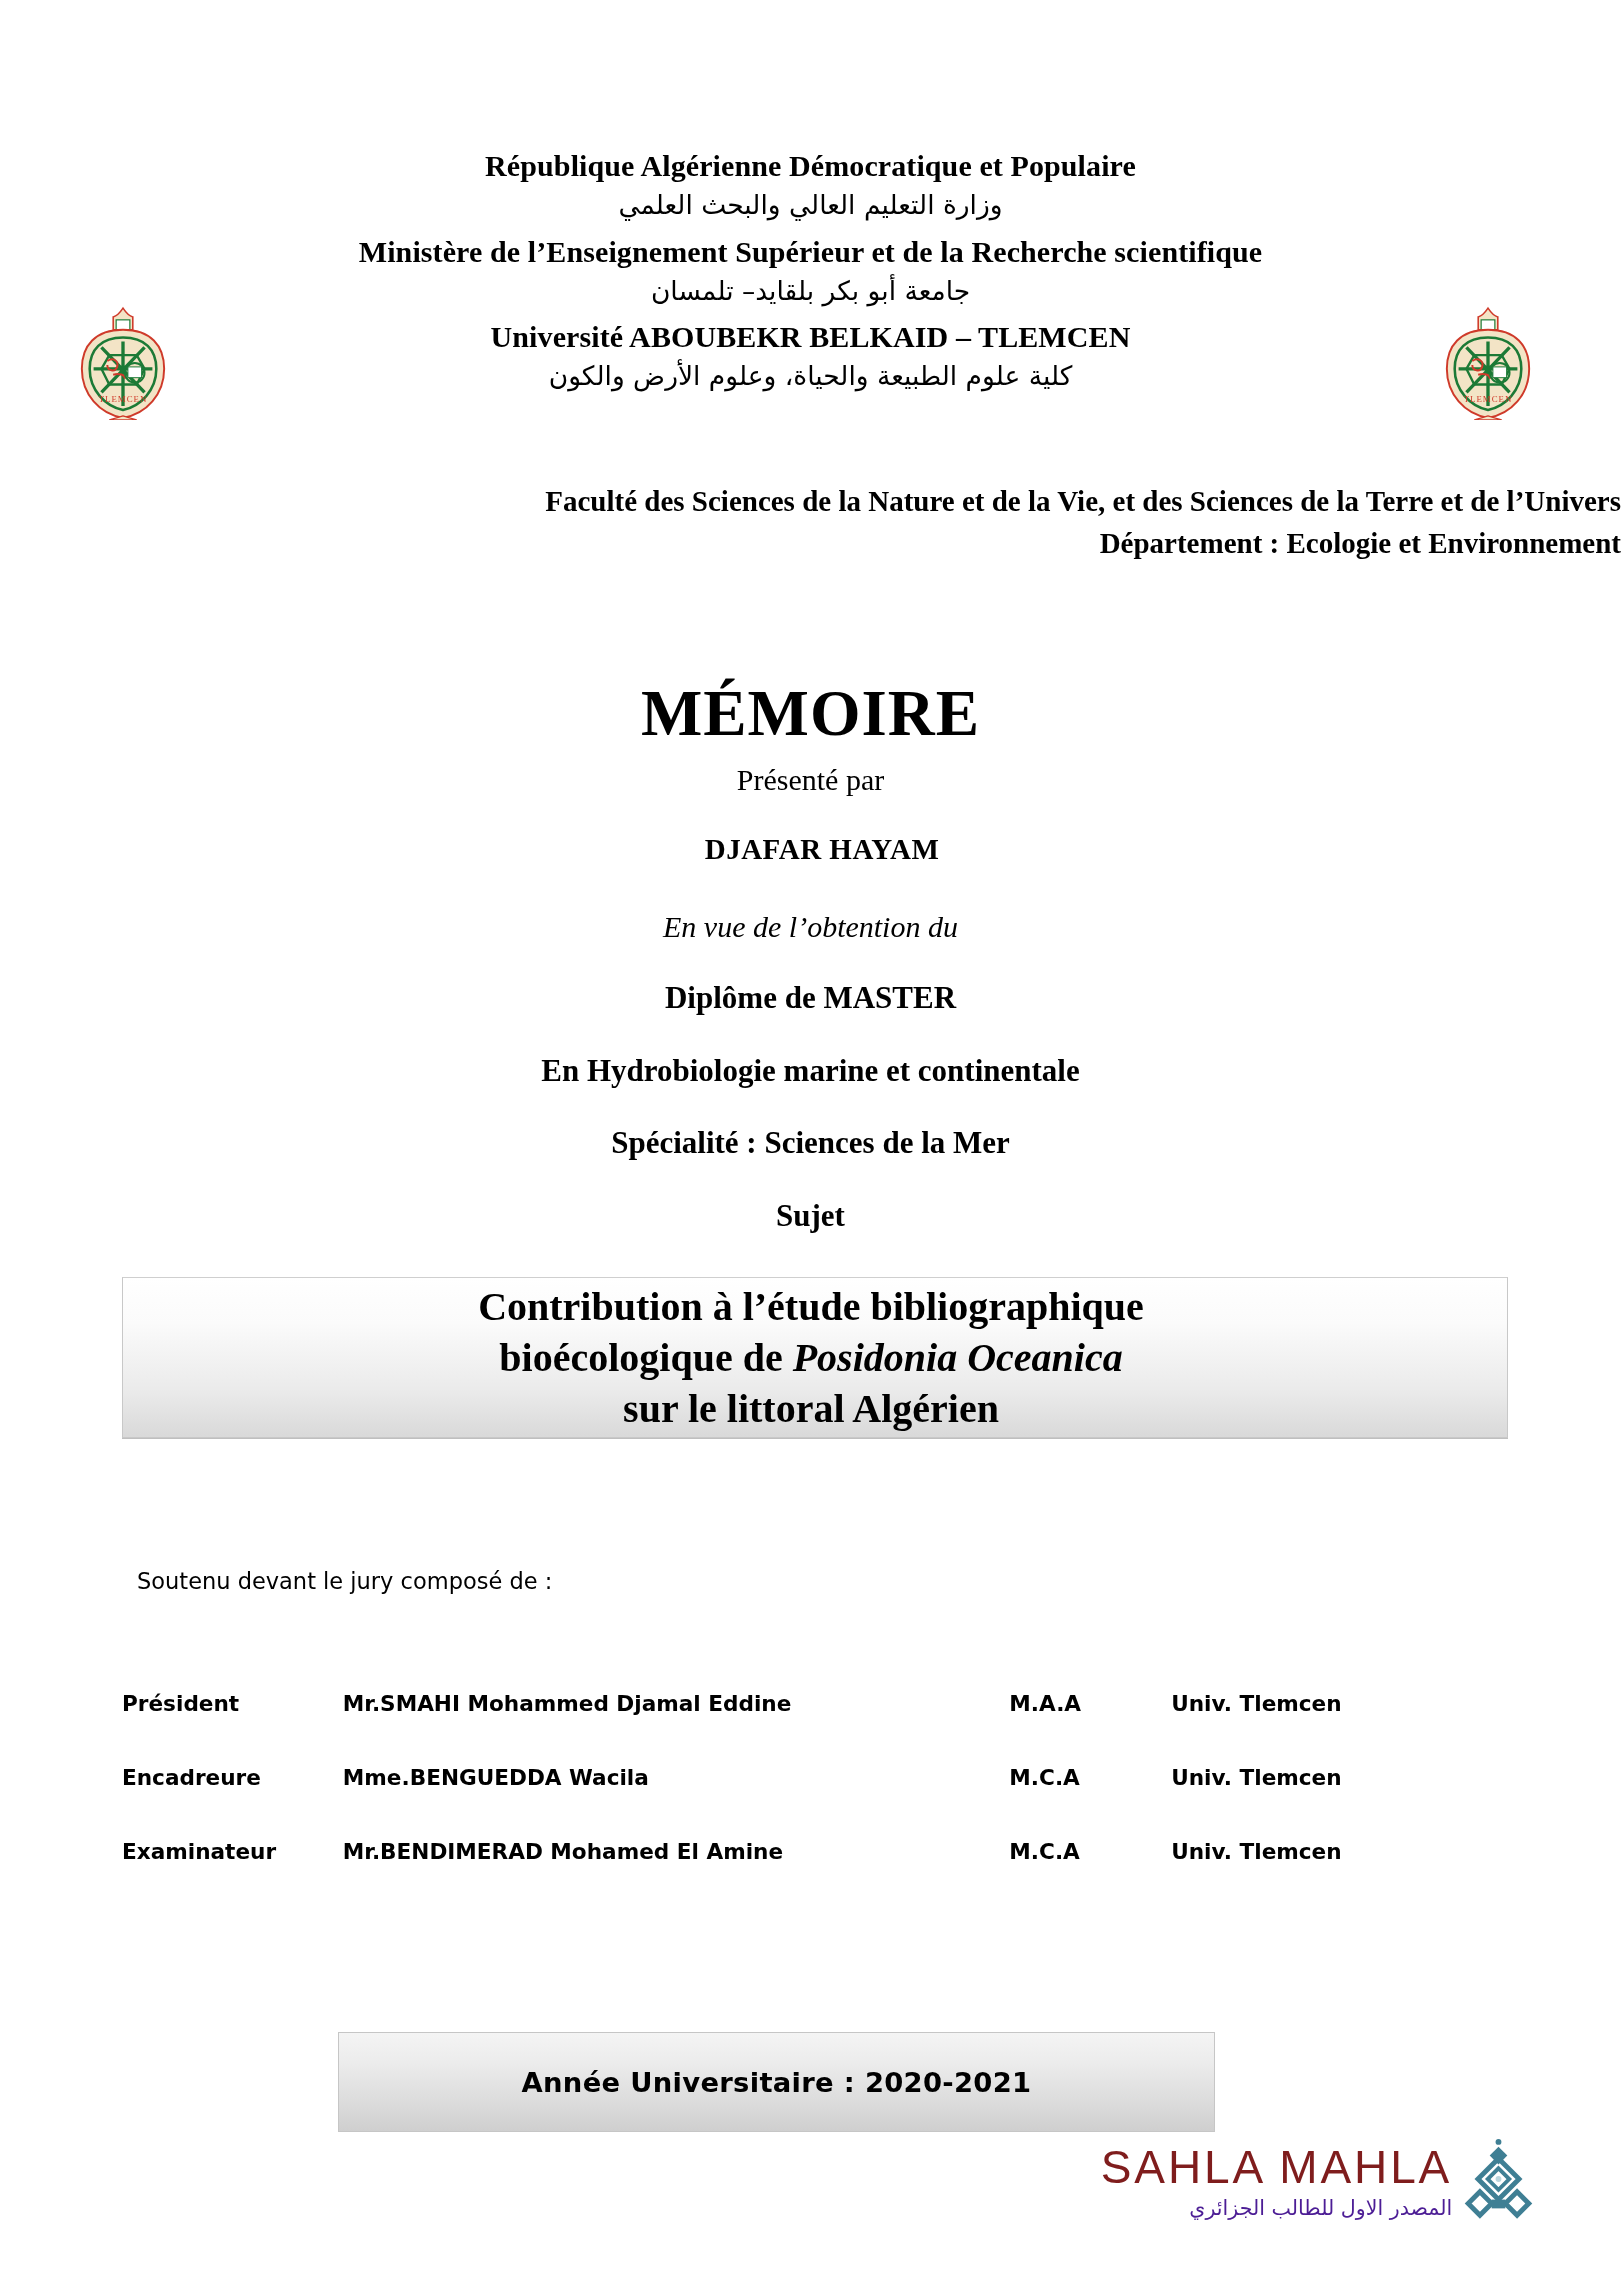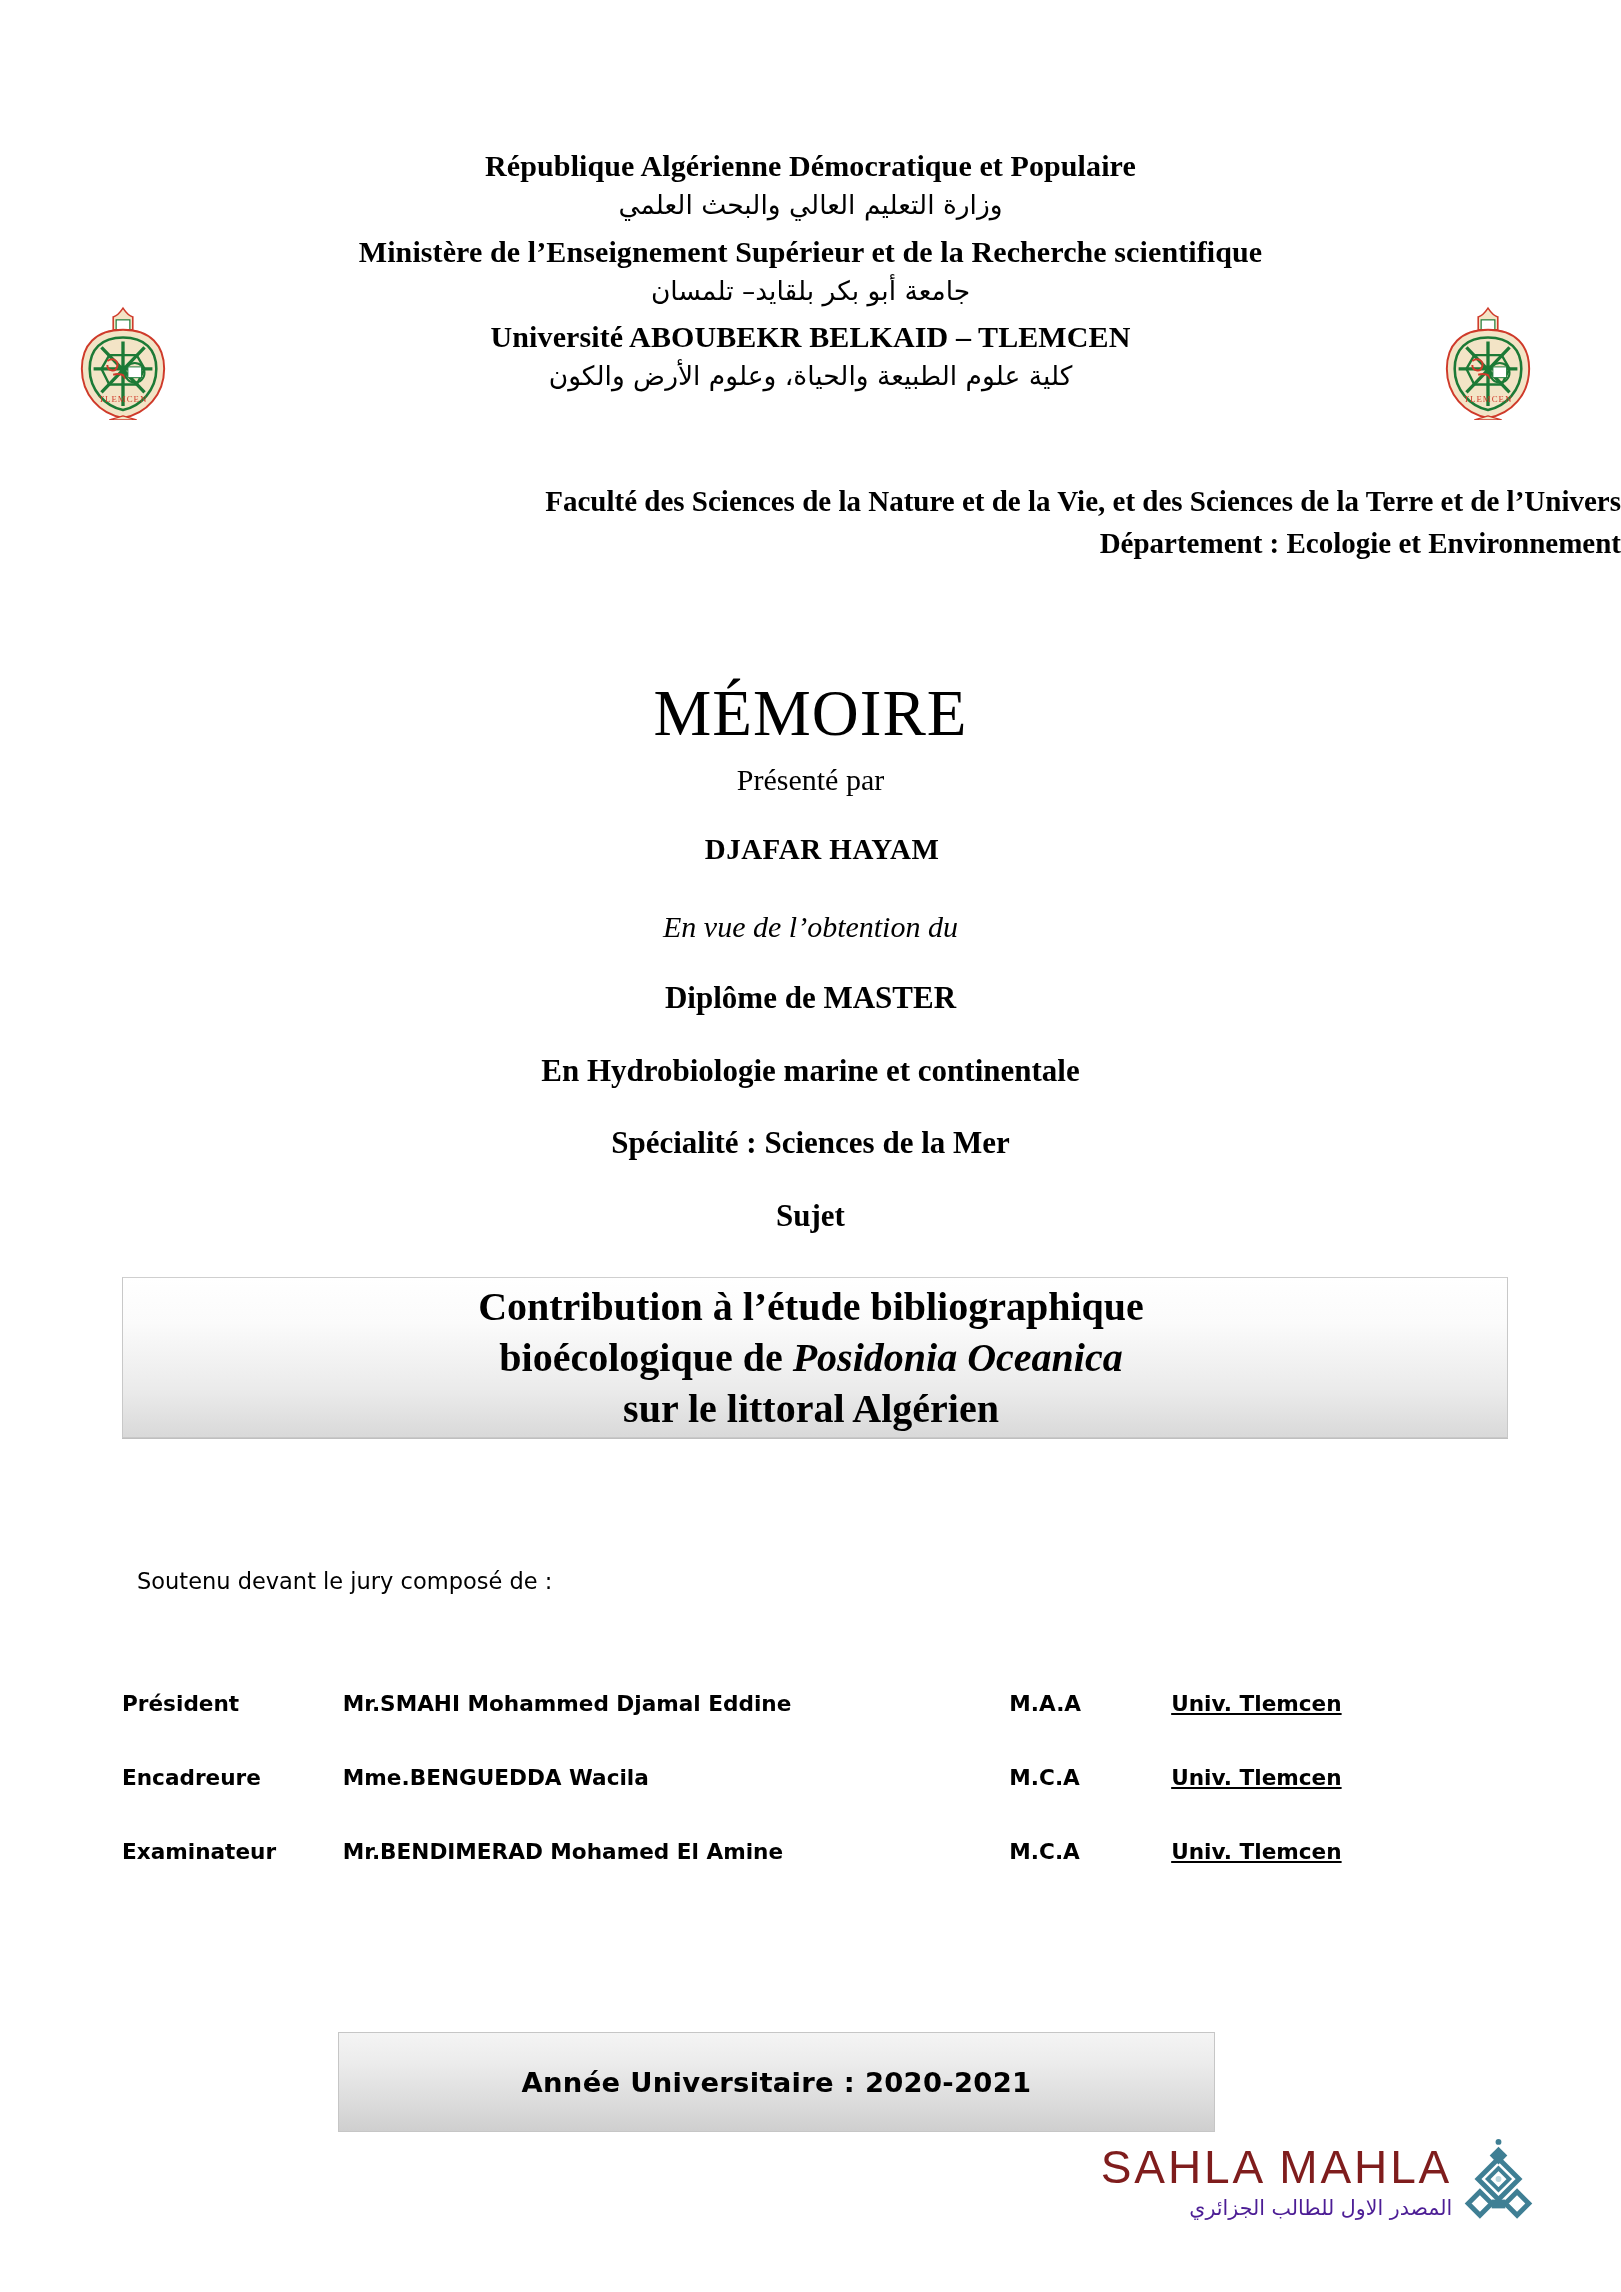--- a/index.html
+++ b/index.html
@@ -69,21 +69,21 @@
   .emblem.left  { left: 74px;  top: 304px; }
   .emblem.right { right: 84px; top: 304px; }
 
   
   .memoire-title {
     position: absolute;
     left: 0; right: 0;
     top: 676px;
     text-align: center;
     font-size: 65px;
-    font-weight: normal;
+    font-weight: bold;
     letter-spacing: 1px;
   }
   .presente {
     position: absolute;
     left: 0; right: 0;
     top: 763px;
     text-align: center;
     font-size: 30px;
   }
   .author {
@@ -185,21 +185,21 @@
   .jury td {
     font-size: 21.6px;
     font-weight: bold;
     padding: 24.5px 0;
     vertical-align: top;
     white-space: nowrap;
   }
   .jury td.c-role  { width: 221px; }
   .jury td.c-name  { width: 667px; }
   .jury td.c-grade { width: 162px; }
-  .jury td.c-univ  { width: 255px; text-decoration: underline; }
+  .jury td.c-univ  { width: 255px; }
 
   
   .year-box {
     position: absolute;
     left: 338px;
     top: 1985px;
     width: 877px;
     height: 100px;
     box-sizing: border-box;
     background: linear-gradient(180deg, #f4f4f4 0%, #ececec 30%, #dadada 75%, #cfcfcf 100%);

